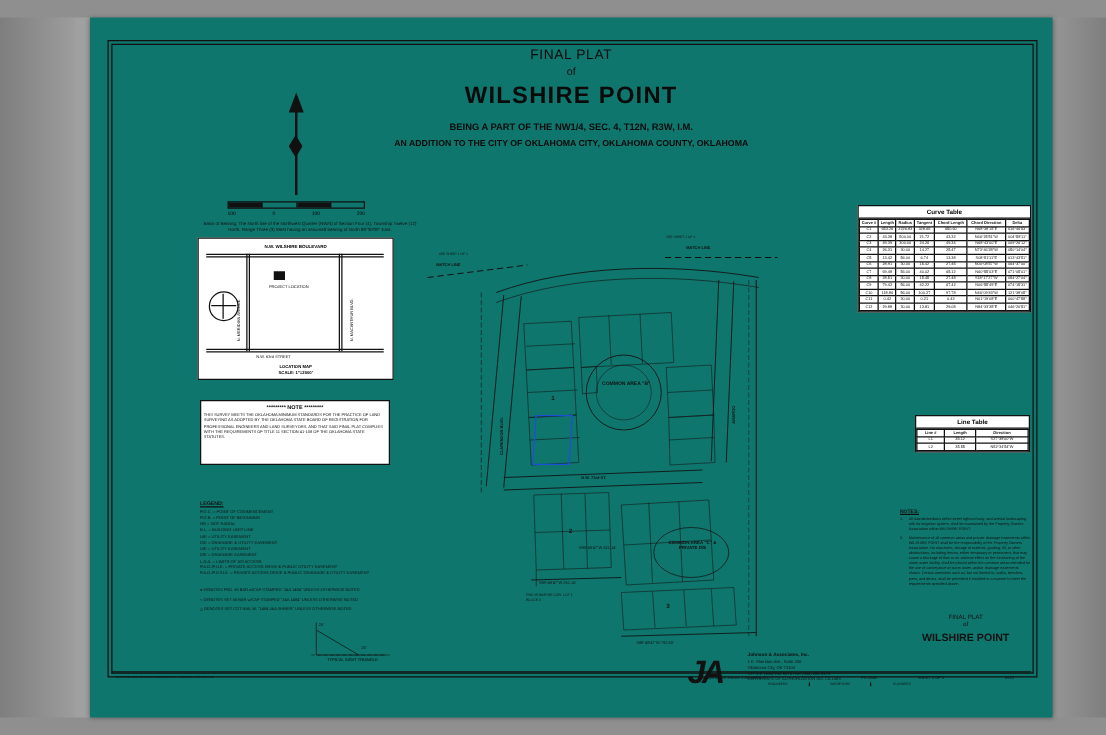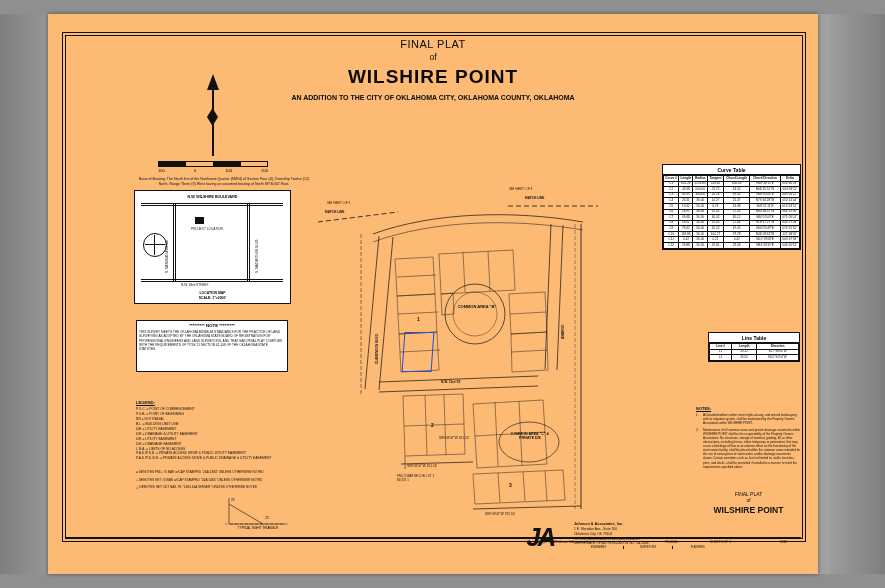--- a/index.html
+++ b/index.html
@@ -13,25 +13,25 @@
   }
   #page {
     position: relative;
     width: 885px;
     height: 588px;
     background: #a0a0a0;
   }
   
   .sheet {
     position: absolute;
-    left: 48px;
+    left: 72px;
     top: 14px;
     width: 770px;
     height: 560px;
-    background: #fdba74;
+    background: #0f766e;
     box-shadow: 0 0 4px rgba(0,0,0,0.45);
   }
   .sheet-inner-border {
     position: absolute;
     left: 14px;
     top: 18px;
     width: 742px;
     height: 508px;
     border: 1px solid #111;
   }
@@ -473,20 +473,21 @@
   <div class="edge-bottom"></div>
 
   <div class="sheet">
     <div class="sheet-inner-border"></div>
     <div class="sheet-inner-border2"></div>
 
     <div class="title-area">
       <div class="t-final">FINAL PLAT</div>
       <div class="t-of">of</div>
       <div class="t-name">WILSHIRE POINT</div>
+      <div class="t-sub1">BEING A PART OF THE NW1/4, SEC. 4, T12N, R3W, I.M.</div>
       <div class="t-sub2">AN ADDITION TO THE CITY OF OKLAHOMA CITY, OKLAHOMA COUNTY, OKLAHOMA</div>
     </div>
 
     <div class="north-arrow">
       <div class="na-head"></div>
       <div class="na-line"></div>
       <div class="na-diamond"></div>
     </div>
 
     <div class="scale-bar">

